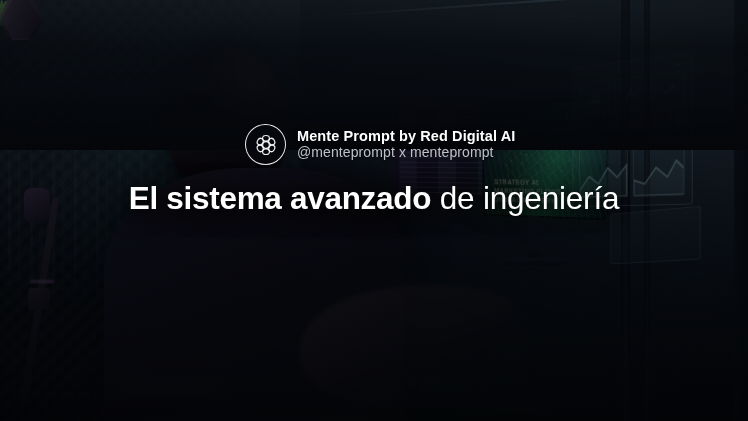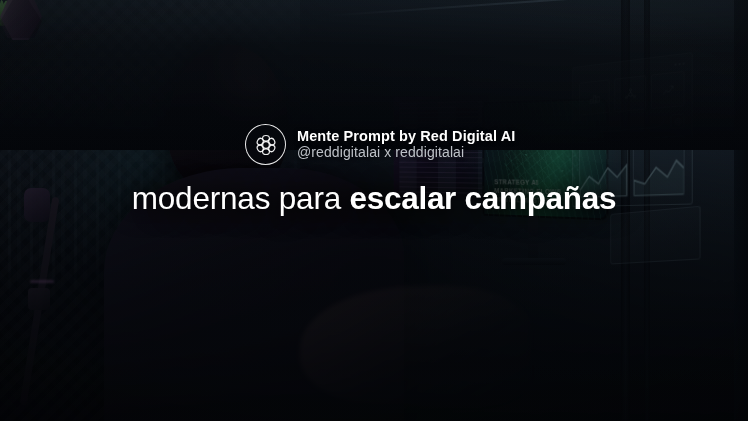--- a/index.html
+++ b/index.html
@@ -388,22 +388,22 @@
           <ellipse cx="16" cy="7.8" rx="4.2" ry="3.5"></ellipse>
           <ellipse cx="23.1" cy="11.9" rx="4.2" ry="3.5" transform="rotate(60 23.1 11.9)"></ellipse>
           <ellipse cx="23.1" cy="20.1" rx="4.2" ry="3.5" transform="rotate(120 23.1 20.1)"></ellipse>
           <ellipse cx="16" cy="24.2" rx="4.2" ry="3.5"></ellipse>
           <ellipse cx="8.9" cy="20.1" rx="4.2" ry="3.5" transform="rotate(60 8.9 20.1)"></ellipse>
           <ellipse cx="8.9" cy="11.9" rx="4.2" ry="3.5" transform="rotate(120 8.9 11.9)"></ellipse>
         </svg>
       </div>
       <div class="brand-text">
         <span class="brand-name">Mente Prompt by Red Digital AI</span>
-        <span class="brand-handle">@reddigitalai x reddigitalai</span>
+        <span class="brand-handle">@menteprompt x menteprompt</span>
       </div>
     </div>
 
     <div class="headline">
-      <span class="line"><span>modernas para </span><b>escalar campañas</b></span>
+      <span class="line"><b>El sistema avanzado</b><span> de ingeniería</span></span>
     </div>
 
   </div>
 </div>
 
 </body></html>

